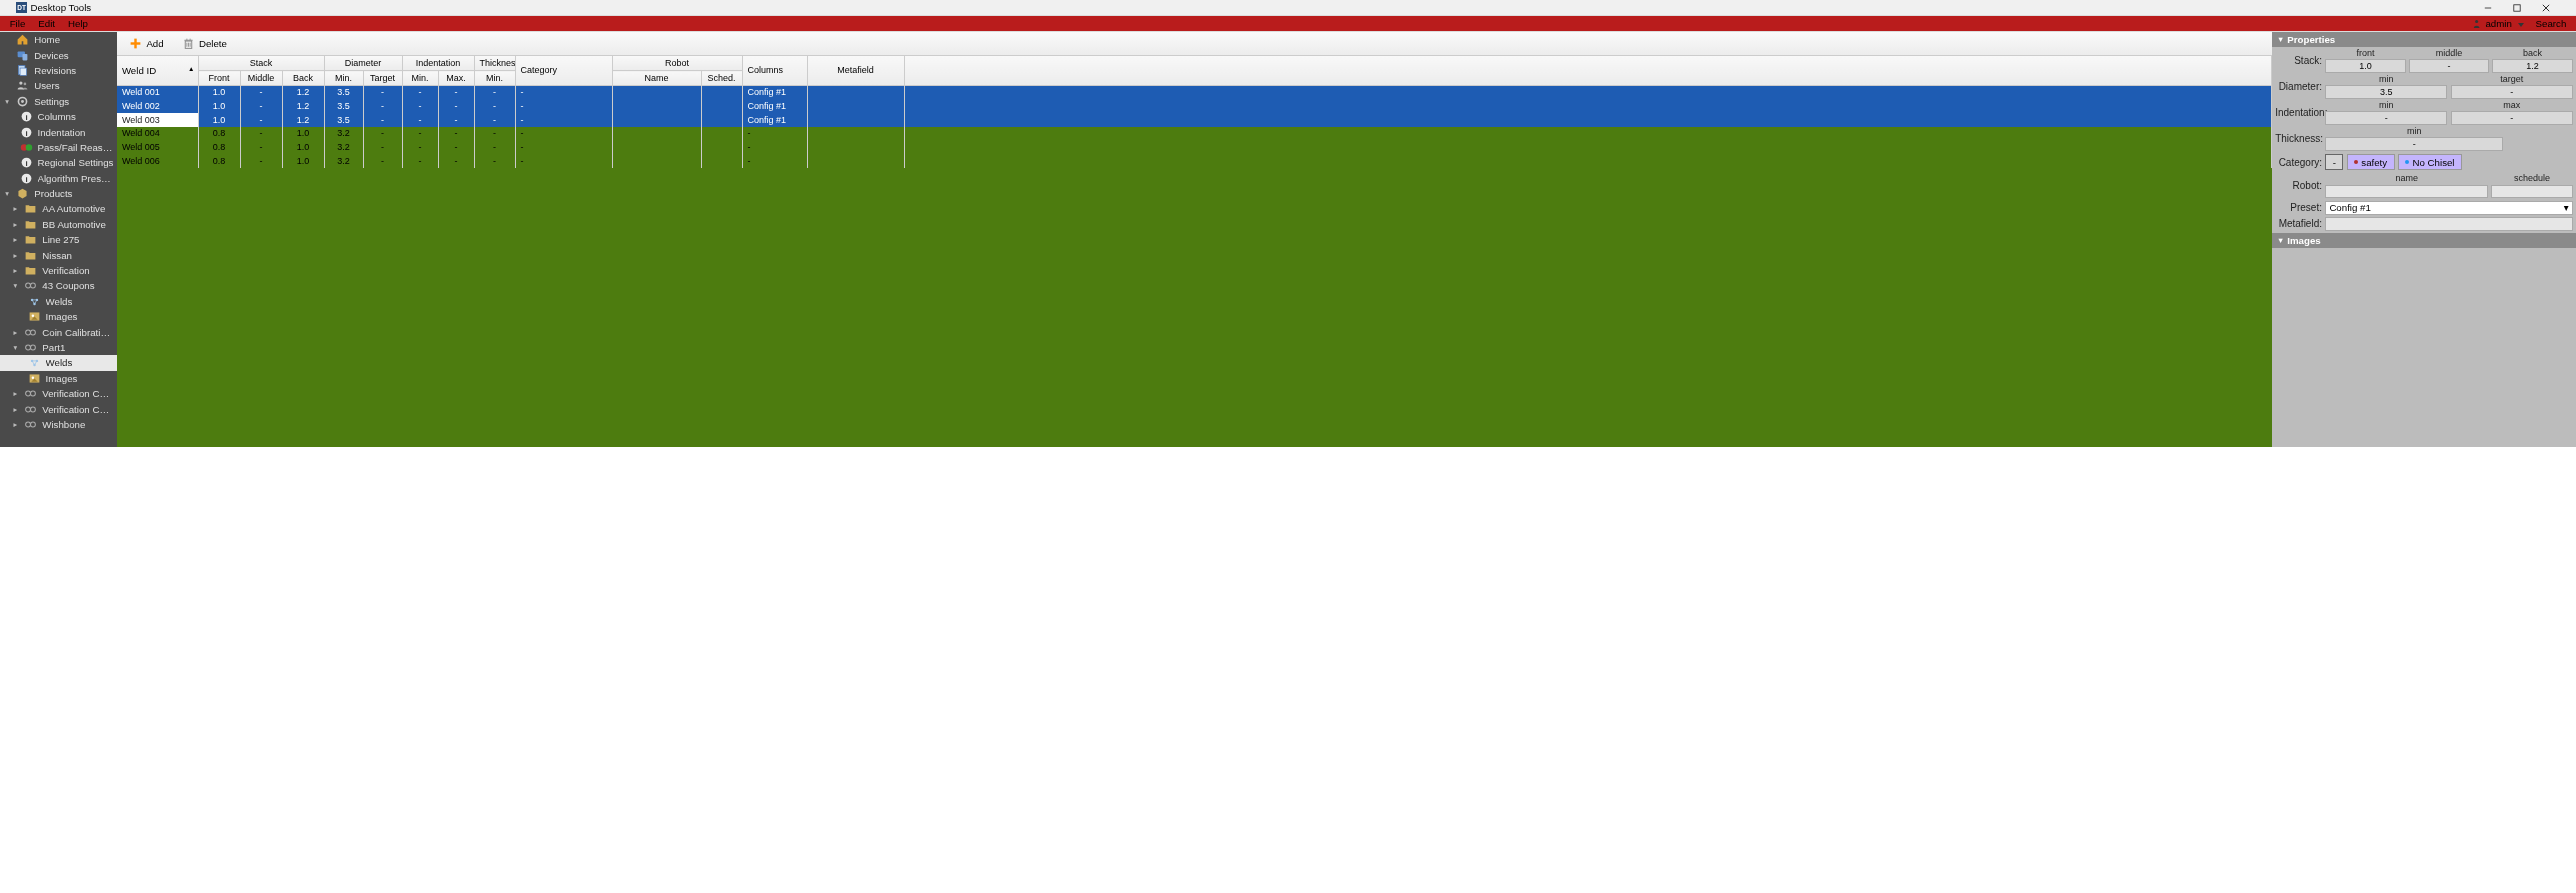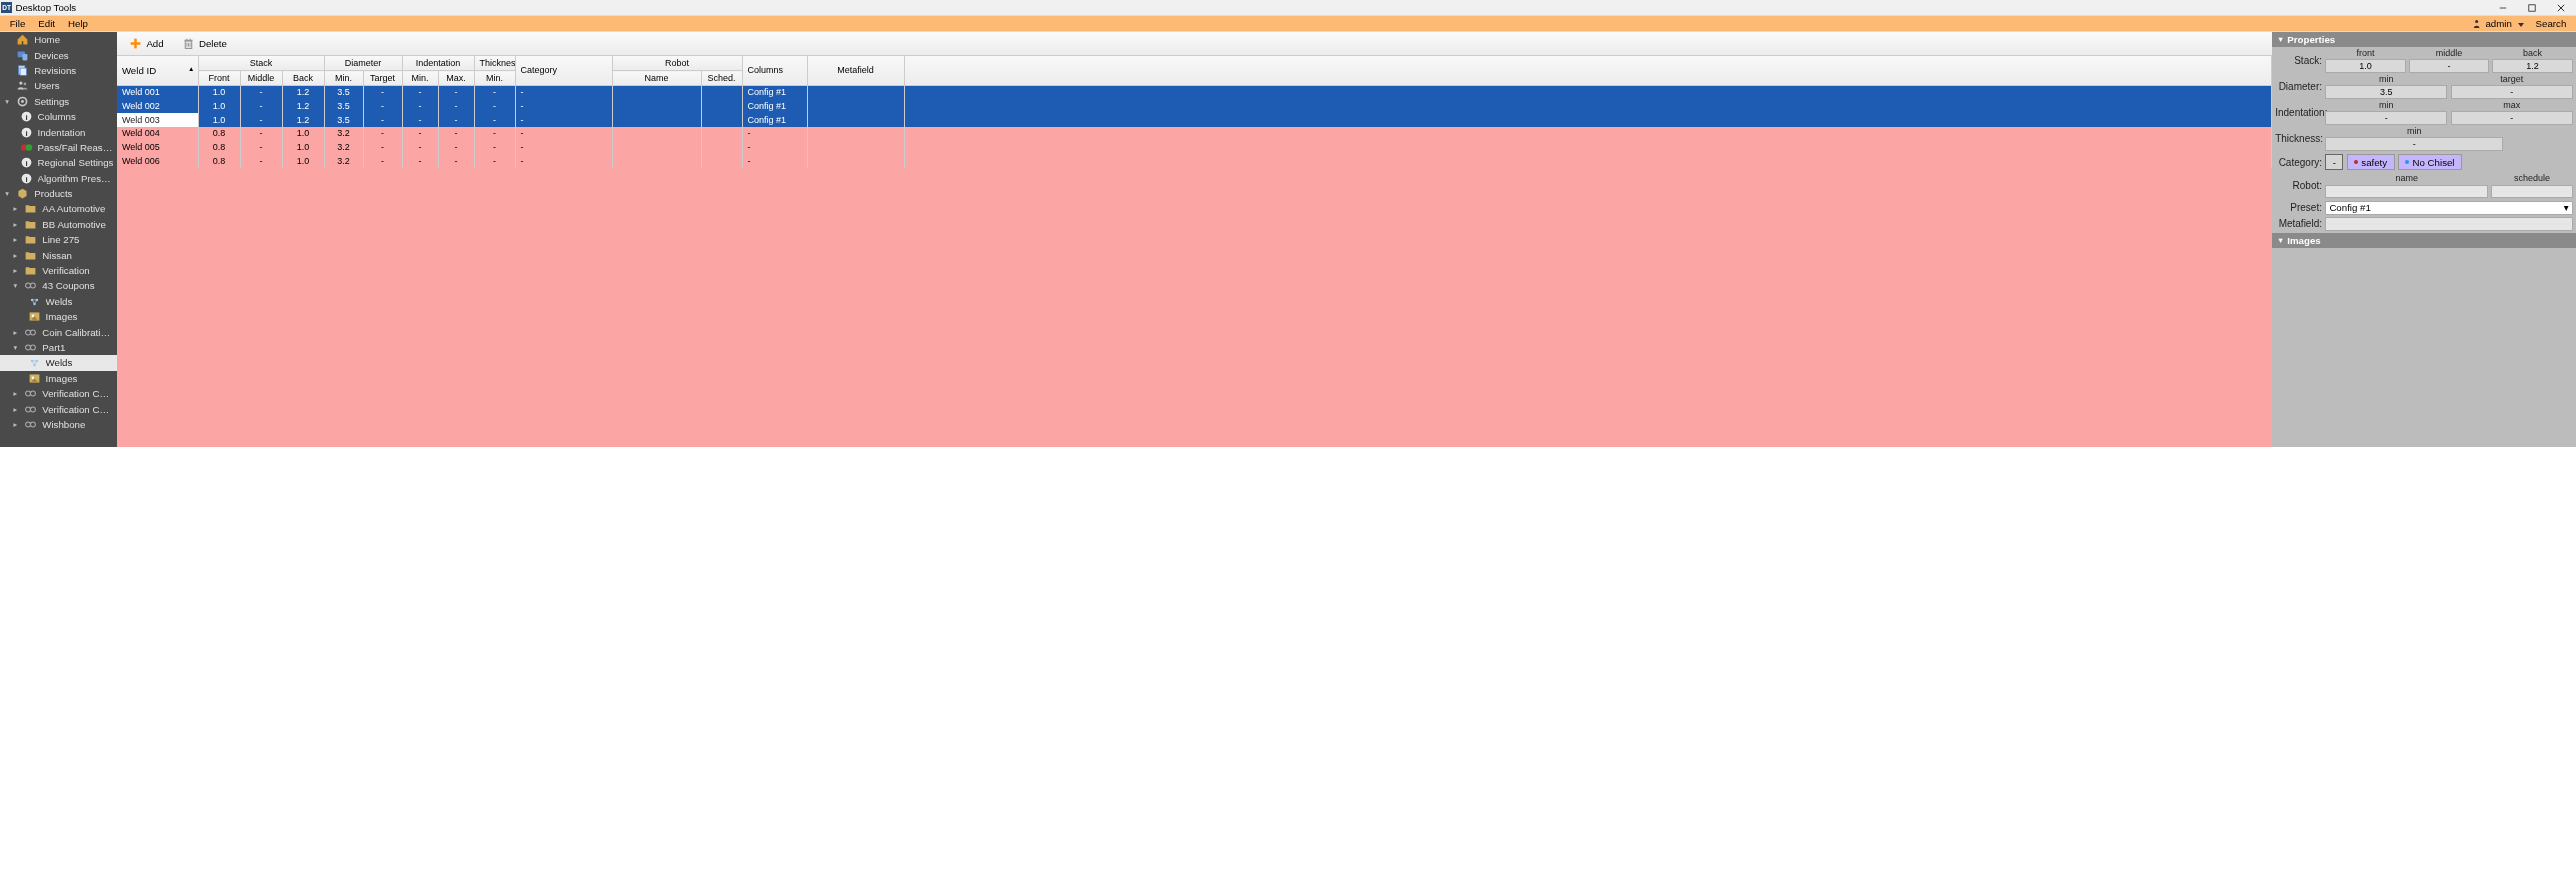--- a/index.html
+++ b/index.html
@@ -24,28 +24,28 @@
     --green:#4caf50;
     --blue:#2196f3;
     --home-orange:#e0a030;
     --folder:#d0b060;
   }
   *{box-sizing:border-box;font-family:"Segoe UI",Tahoma,sans-serif;font-size:9.7px;}
   body{margin:0;padding:0;background:#fff;overflow:hidden;}
   .root{display:flex;flex-direction:column;width:100%;height:447px;}
 
   
-  .titlebar{display:flex;align-items:center;height:16px;background:var(--bg-titlebar);border-bottom:0.8px solid #ddd;padding:0 1px;}
+  .titlebar{display:flex;align-items:center;height:16px;background:var(--bg-titlebar);border-bottom:0.8px solid #ddd;padding:0 16px;}
   .titlebar .app-icon{width:11.3px;height:11.3px;background:#2a4d7a;color:#fff;font-size:6.5px;font-weight:bold;display:flex;align-items:center;justify-content:center;margin-right:3.2px;}
   .titlebar .title{flex:0 0 auto;}
   .titlebar .spacer{flex:1;}
   .titlebar .win-btn{width:29px;height:16px;display:flex;align-items:center;justify-content:center;}
 
   
-  .menubar{display:flex;align-items:center;height:16px;background:#fdba74;border-bottom:0.8px solid #ddd;padding:0 3.2px;}
+  .menubar{display:flex;align-items:center;height:16px;background:#b91c1c;border-bottom:0.8px solid #ddd;padding:0 3.2px;}
   .menubar .menu-item{padding:1.6px 6.5px;}
   .menubar .spacer{flex:1;}
   .menubar .user-icon{width:11.3px;height:11.3px;display:inline-block;}
   .menubar .user-area{display:flex;align-items:center;gap:3.2px;padding:1.6px 4.9px;}
   .menubar .search{padding:1.6px 6.5px;}
 
   
   .main{flex:1;display:flex;min-height:0;}
   .sidebar{width:117px;background:var(--bg-dark);color:var(--txt-gray);display:flex;flex-direction:column;overflow:hidden;}
   .center{flex:1;display:flex;flex-direction:column;min-width:0;}
@@ -65,21 +65,21 @@
 
   
   .ic svg{width:13px;height:13px;}
 
   
   .toolbar{height:24px;background:linear-gradient(#fafafa,#ececec);border-bottom:0.8px solid var(--border-light);display:flex;align-items:center;padding:0 6.5px;gap:6.5px;}
   .toolbar .tbtn{display:flex;align-items:center;gap:4px;padding:2.4px 4.9px;border:0.8px solid transparent;border-radius:1.6px;}
   .toolbar .tb-icon{width:13px;height:13px;display:flex;align-items:center;justify-content:center;}
 
   
-  .tablewrap{flex:1;overflow:auto;background:#fca5a5;}
+  .tablewrap{flex:1;overflow:auto;background:#4d7c0f;}
   table.grid{border-collapse:collapse;width:100%;table-layout:fixed;}
   table.grid th,table.grid td{border-right:0.8px solid var(--border-light);padding:0 4.9px;height:13.8px;font-size:9px;white-space:nowrap;overflow:hidden;}
   table.grid thead th{background:linear-gradient(#f8f8f8,#ececec);border-bottom:0.8px solid var(--border-light);font-weight:normal;}
   table.grid thead tr.group th{height:14.6px;}
   table.grid thead tr.sub th{height:14.6px;}
   table.grid tbody td{border-bottom:none;text-align:center;}
   table.grid tbody td.ln{text-align:left;}
   table.grid tbody tr.sel td{background:var(--bg-selected);color:#fff;}
   table.grid tbody tr.sel td.edit{background:var(--bg-white);color:#222;}
   .sortmark{font-size:6.5px;margin-left:3.2px;}

